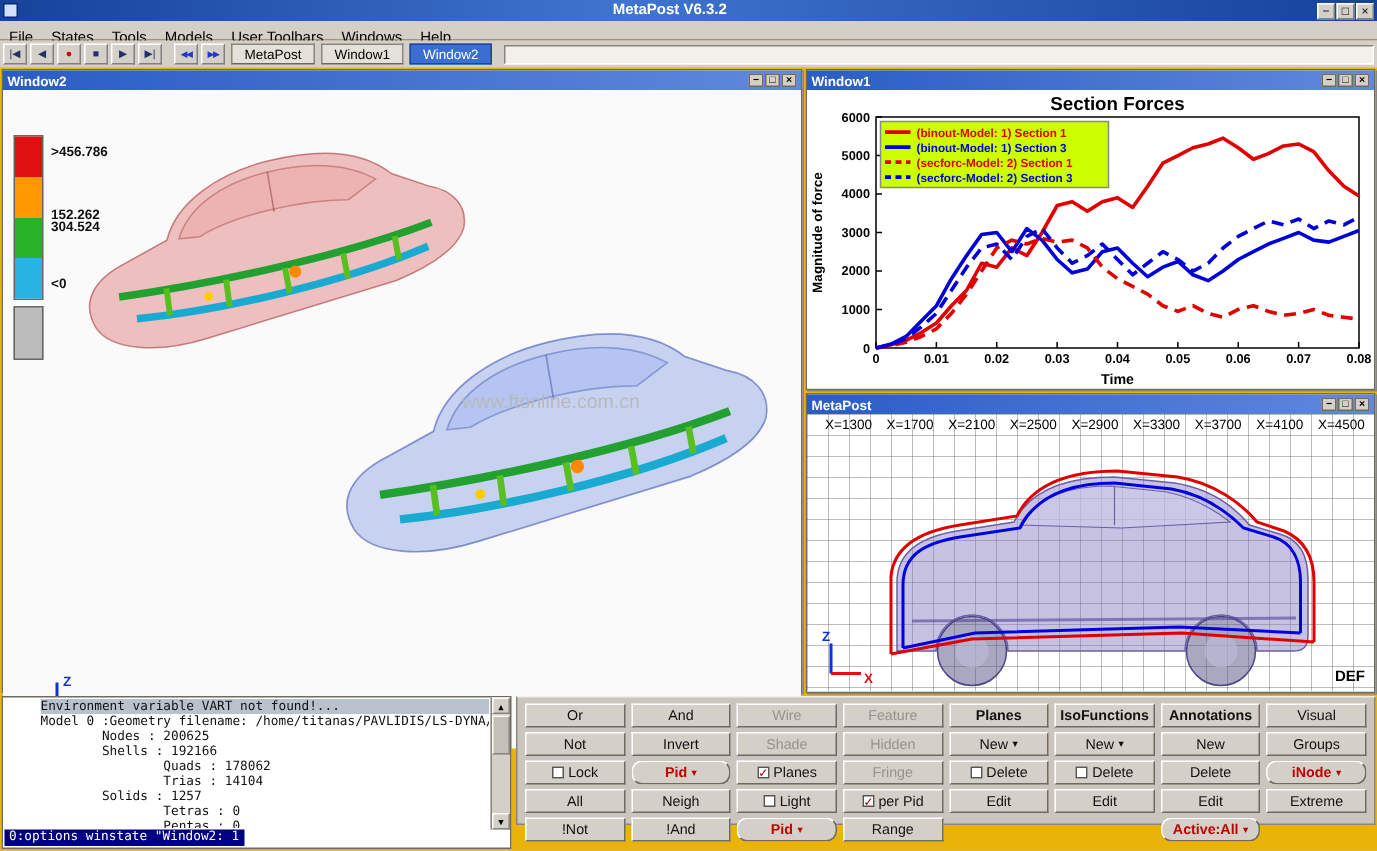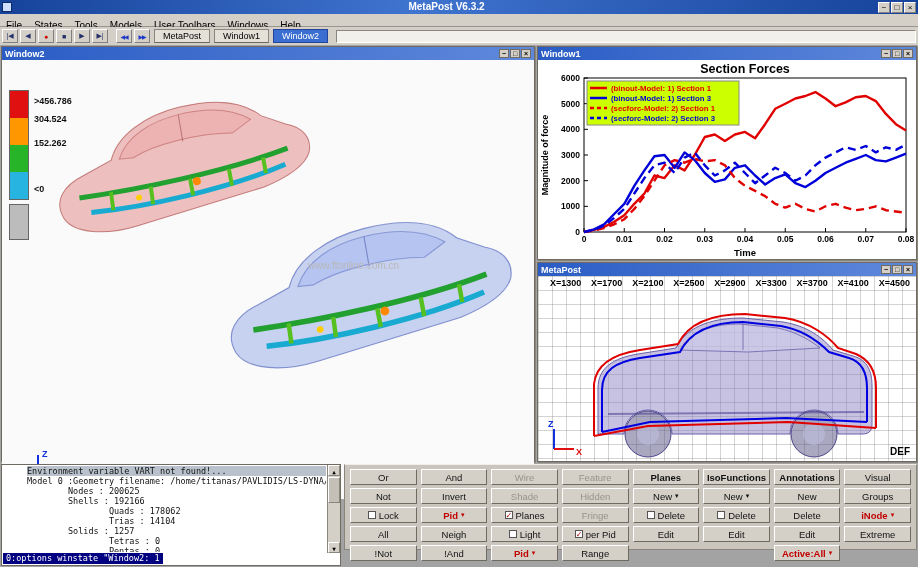--- a/index.html
+++ b/index.html
@@ -1,18 +1,18 @@
 <!DOCTYPE html>
 <html><head>
 <meta charset="utf-8">
 <style>
   *{margin:0;padding:0;box-sizing:border-box;}
   html,body{width:918px;height:567px;overflow:hidden;}
   body{font-family:"Liberation Sans","DejaVu Sans",sans-serif;font-size:11px;background:#bdb9b1;}
-  #app{position:relative;width:918px;height:567px;background:#a3a3a3;}
+  #app{position:relative;width:918px;height:567px;background:#eab308;}
 
   
   .titlebar{position:absolute;left:0;top:0;width:918px;height:14px;
     background:linear-gradient(90deg,#16429a,#3f74cf 45%,#16429a);
     color:#fff;display:flex;align-items:center;padding:0 2px;}
   .titlebar .app-icon{width:10px;height:10px;background:#cfe0ff;border:1px solid #0a2a6a;margin-right:4px;}
   .titlebar .ttl{flex:1;text-align:center;font-weight:bold;font-size:10px;line-height:14px;}
   .titlebar .wbtn{width:12px;height:11px;background:#d4d0c8;color:#000;font-size:8px;line-height:10px;
     text-align:center;border:1px solid #808080;border-top-color:#fff;border-left-color:#fff;margin-left:1px;}
 
@@ -47,32 +47,32 @@
   #window1 .win-body{height:199px;}
   #metapost-win{left:537px;top:262px;width:380px;height:200px;}
   #metapost-win .win-body{height:185px;}
 
   
   .legend{position:absolute;left:7px;top:30px;width:90px;}
   .legend .bar{position:absolute;left:0;top:0;width:20px;border:1px solid #666;}
   .legend .seg{width:18px;}
   .legend .gray{position:absolute;left:0;top:114px;width:20px;height:36px;background:#bcbcbc;border:1px solid #666;}
   .legend .lab{position:absolute;left:25px;font-size:9px;font-weight:bold;color:#111;white-space:nowrap;}
-  .watermark{position:absolute;left:306px;top:200px;color:#b9b9b9;font-size:10px;}
+  .watermark{position:absolute;left:306px;top:200px;color:#b9b9b9;font-size:13px;}
   .viewport3d{position:absolute;left:0;top:0;width:532px;height:401px;}
   .car-red .body{fill:rgba(210,60,55,.30);stroke:rgba(150,25,25,.5);}
   .car-red .glass{fill:rgba(235,160,160,.40);stroke:rgba(150,25,25,.35);}
   .car-blue .body{fill:rgba(70,105,215,.28);stroke:rgba(35,60,170,.5);}
   .car-blue .glass{fill:rgba(160,180,240,.45);stroke:rgba(35,60,170,.35);}
   .triad{position:absolute;left:14px;bottom:6px;width:52px;height:48px;}
   .triad text{font-size:9px;font-weight:bold;}
 
   
   .xlabels{position:absolute;left:12px;right:6px;top:2px;display:flex;justify-content:space-between;
-    font-size:9px;font-weight:bold;color:#000;z-index:3;}
+    font-size:9px;font-weight:normal;color:#000;z-index:3;}
   .def-label{position:absolute;right:6px;bottom:4px;font-size:10px;font-weight:bold;z-index:3;}
   .triad2{position:absolute;left:6px;bottom:4px;width:40px;height:40px;z-index:3;}
   .triad2 text{font-size:9px;font-weight:bold;}
 
   
   #console{position:absolute;left:1px;top:464px;width:340px;height:102px;background:#fff;
     border:1px solid #6f6b63;font-family:"DejaVu Sans Mono",monospace;font-size:8.5px;}
   #console .lines{position:absolute;left:1px;top:1px;right:14px;bottom:13px;overflow:hidden;margin-left:24px;}
   #console .line{white-space:pre;line-height:10px;color:#111;}
   #console .line.hl{background:#b9c2cc;}
@@ -84,21 +84,21 @@
     padding:0 3px;font-size:8.5px;line-height:11px;white-space:pre;}
 
   
   #panel{position:absolute;left:344px;top:464px;width:573px;height:86px;background:#cac6be;
     border:1px solid #8a867e;border-top-color:#f0eee8;
     display:grid;grid-template-columns:repeat(8,1fr);gap:3px 4px;padding:4px 5px;}
   .pbtn{background:#d4d0c8;border:1px solid #6f6b63;border-top-color:#fff;border-left-color:#fff;
     font-size:9.5px;display:flex;align-items:center;justify-content:center;height:16px;color:#111;
     white-space:nowrap;overflow:hidden;}
   .pbtn.dis{color:#97938b;}
-  .pbtn.red{color:#c00000;font-weight:bold;}
+  .pbtn.red{color:#c00000;font-weight:bold;border-radius:7px;}
   .pbtn.hdr{font-weight:bold;}
   .pbtn.empty{visibility:hidden;}
   .pbtn .cb{width:8px;height:8px;border:1px solid #555;background:#fff;margin-right:3px;flex:none;
     font-size:8px;line-height:7px;text-align:center;color:#a00000;font-weight:bold;}
   .pbtn.arrow::after{content:"▾";margin-left:3px;font-size:7px;}
 </style>
 </head>
 <body>
 
 <div id="app">
@@ -174,21 +174,21 @@
 
       <div class="legend">
         <div class="bar">
           <div class="seg" style="height:27px;background:#e01010"></div>
           <div class="seg" style="height:27px;background:#ff9800"></div>
           <div class="seg" style="height:27px;background:#28b428"></div>
           <div class="seg" style="height:27px;background:#28b4e0"></div>
         </div>
         <div class="gray"></div>
         <div class="lab" style="top:6px">&gt;456.786</div>
-        <div class="lab" style="top:24px">304.524</div>
+        <div class="lab" style="top:56px">304.524</div>
         <div class="lab" style="top:48px">152.262</div>
         <div class="lab" style="top:94px">&lt;0</div>
       </div>
 
       <div class="watermark">www.ftonline.com.cn</div>
 
       <svg class="triad" viewBox="0 0 52 48">
         <line x1="22" y1="34" x2="22" y2="10" stroke="#1030e0" stroke-width="2"></line>
         <line x1="22" y1="34" x2="6" y2="44" stroke="#e01010" stroke-width="2"></line>
         <line x1="22" y1="34" x2="40" y2="42" stroke="#10a020" stroke-width="2"></line>

